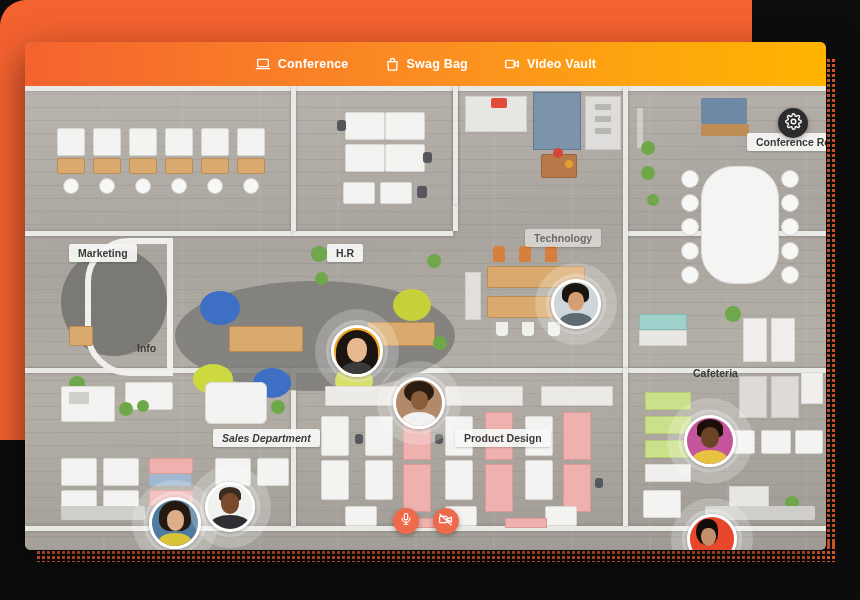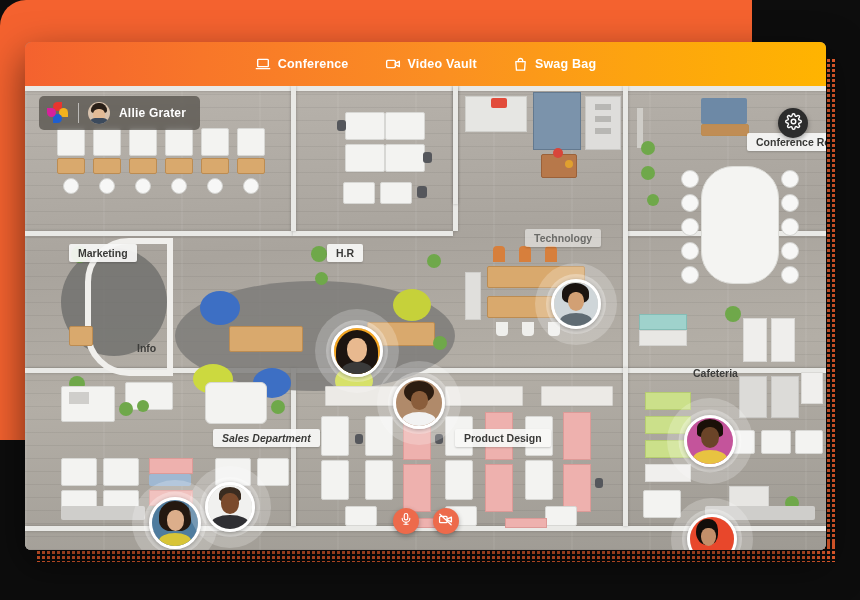--- a/index.html
+++ b/index.html
@@ -180,36 +180,36 @@
           <rect x="4" y="5" width="16" height="11" rx="1.4"></rect>
             <path d="M2 19h20"></path>
         </svg>
       </span>
       <span>Conference</span>
     </div>
 
 
     <div class="nav-item">
       <span>
+        <svg width="15" height="15" viewBox="0 0 24 24" fill="none" stroke="#fff" stroke-width="2.1" stroke-linecap="round" stroke-linejoin="round">
+          <path d="M4.5 7.5h15L18.5 21h-13z"></path>
+            <path d="M8.5 7.5V5.6A3.5 3.5 0 0 1 12 2.4a3.5 3.5 0 0 1 3.5 3.2v1.9"></path>
+        </svg>
+      </span>
+      <span>Swag Bag</span>
+    </div>
+
+    <div class="nav-item">
+      <span>
         <svg width="16" height="16" viewBox="0 0 24 24" fill="none" stroke="#fff" stroke-width="2.1" stroke-linecap="round" stroke-linejoin="round">
           <rect x="2.5" y="6.5" width="13" height="11" rx="1.6"></rect>
             <path d="M15.5 11.2 21.5 8v8l-6-3.2z"></path>
         </svg>
       </span>
       <span>Video Vault</span>
-    </div>
-
-    <div class="nav-item">
-      <span>
-        <svg width="15" height="15" viewBox="0 0 24 24" fill="none" stroke="#fff" stroke-width="2.1" stroke-linecap="round" stroke-linejoin="round">
-          <path d="M4.5 7.5h15L18.5 21h-13z"></path>
-            <path d="M8.5 7.5V5.6A3.5 3.5 0 0 1 12 2.4a3.5 3.5 0 0 1 3.5 3.2v1.9"></path>
-        </svg>
-      </span>
-      <span>Swag Bag</span>
     </div>
   </nav>
 
   <div id="floor">
     <div class="wood"></div>
 
     <div class="wall h" style="left:0;top:0;width:801px;"></div>
     <div class="wall h" style="left:0;top:145px;width:268px;"></div>
     <div class="wall h" style="left:268px;top:145px;width:160px;"></div>
     <div class="wall h" style="left:600px;top:145px;width:201px;"></div>
@@ -458,35 +458,20 @@
       <div class="halo h1" style="width:82px;height:82px;"></div>
       <div class="halo h2" style="width:60px;height:60px;"></div>
       <div class="avatar" style="width:44px;height:44px;">
         <div class="bg" style="background:#f1f1ef;"></div>
         <div class="ahair" style="left:11px;top:2px;width:22px;height:14px;background:#3a2c20;border-radius:50% 50% 20% 20%;"></div>
         <div class="aface" style="left:13px;top:8px;width:18px;height:21px;background:#7a4a2c;"></div>
         <div class="abody" style="left:3px;bottom:-3px;width:38px;height:17px;background:#2f2f33;"></div>
       </div>
     </div>
 
-    <div id="user-badge">
-      <div id="badge-logo">
-        <span style="left:6px;top:0;background:#e8352e;transform:rotate(0deg);"></span>
-        <span style="left:12px;top:6px;background:#f2b21c;transform:rotate(90deg);"></span>
-        <span style="left:6px;top:12px;background:#1f5fd0;transform:rotate(180deg);"></span>
-        <span style="left:0;top:6px;background:#d6219c;transform:rotate(270deg);"></span>
-      </div>
-      <div id="badge-divider"></div>
-      <div id="badge-avatar">
-        <div class="hair"></div>
-          <div class="face"></div>
-          <div class="body"></div>
-      </div>
-      <div id="badge-name">Allie Grater</div>
-    </div>
 
     <div id="settings-btn" title="Settings">
       <span>
         <svg width="17" height="17" viewBox="0 0 24 24" fill="none" stroke="#fff" stroke-width="2" stroke-linecap="round" stroke-linejoin="round">
           <circle cx="12" cy="12" r="3.2"></circle>
           <path d="M19.4 15a1.6 1.6 0 0 0 .3 1.8l.1.1a2 2 0 1 1-2.8 2.8l-.1-.1a1.6 1.6 0 0 0-1.8-.3 1.6 1.6 0 0 0-1 1.5V21a2 2 0 1 1-4 0v-.1a1.6 1.6 0 0 0-1-1.5 1.6 1.6 0 0 0-1.8.3l-.1.1a2 2 0 1 1-2.8-2.8l.1-.1a1.6 1.6 0 0 0 .3-1.8 1.6 1.6 0 0 0-1.5-1H3a2 2 0 1 1 0-4h.1a1.6 1.6 0 0 0 1.5-1 1.6 1.6 0 0 0-.3-1.8l-.1-.1a2 2 0 1 1 2.8-2.8l.1.1a1.6 1.6 0 0 0 1.8.3H9a1.6 1.6 0 0 0 1-1.5V3a2 2 0 1 1 4 0v.1a1.6 1.6 0 0 0 1 1.5 1.6 1.6 0 0 0 1.8-.3l.1-.1a2 2 0 1 1 2.8 2.8l-.1.1a1.6 1.6 0 0 0-.3 1.8V9a1.6 1.6 0 0 0 1.5 1H21a2 2 0 1 1 0 4h-.1a1.6 1.6 0 0 0-1.5 1z"></path>
         </svg>
       </span>
     </div>
 

